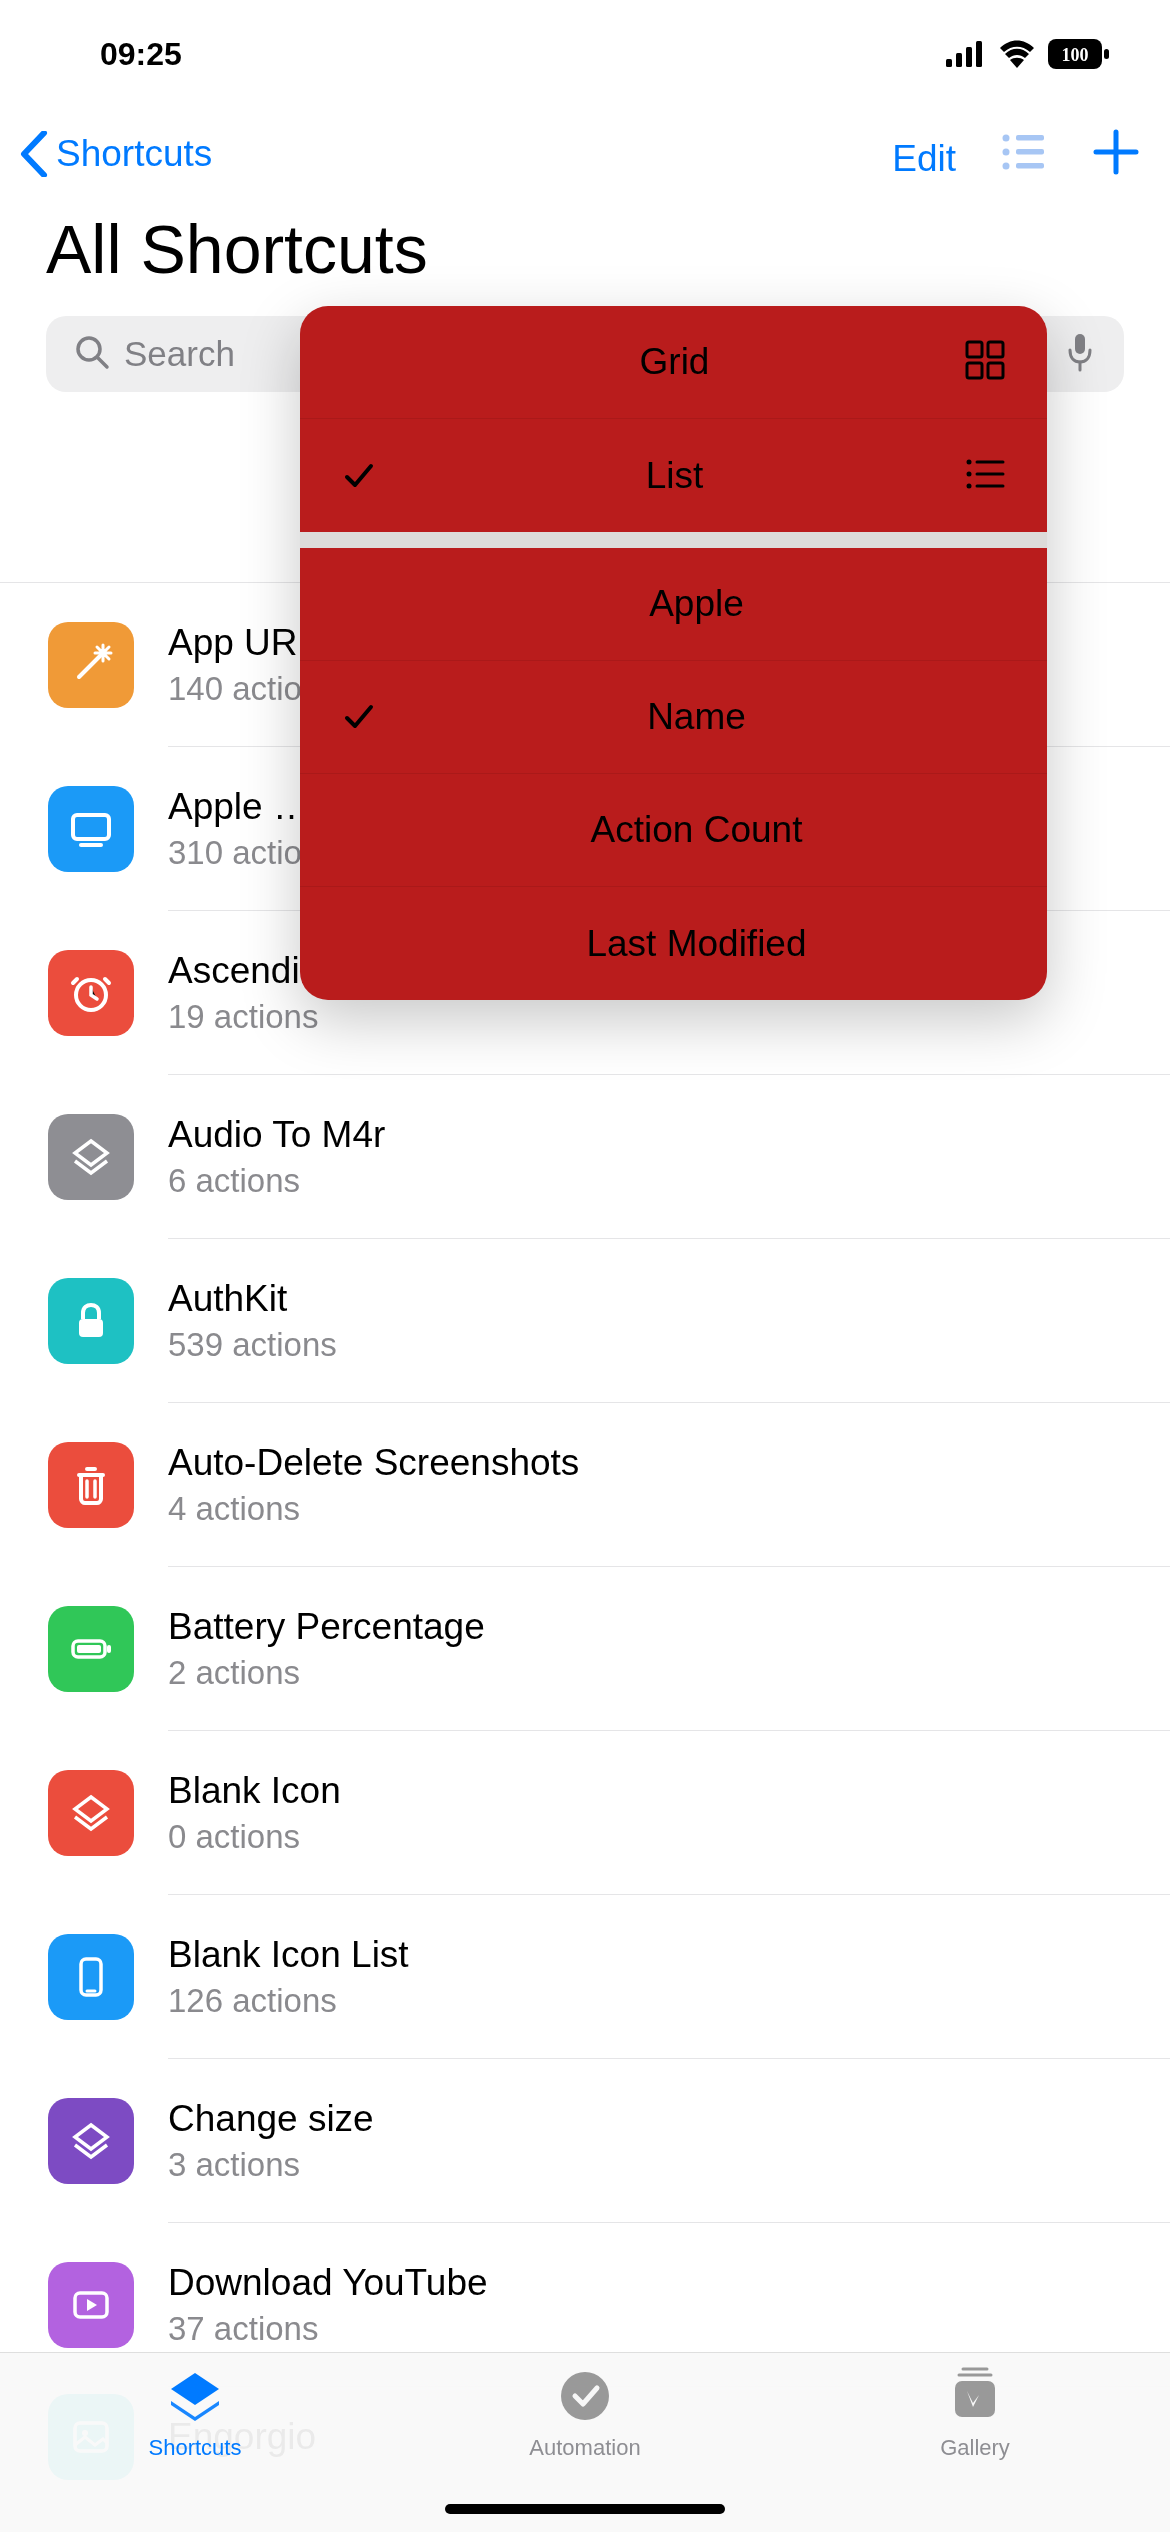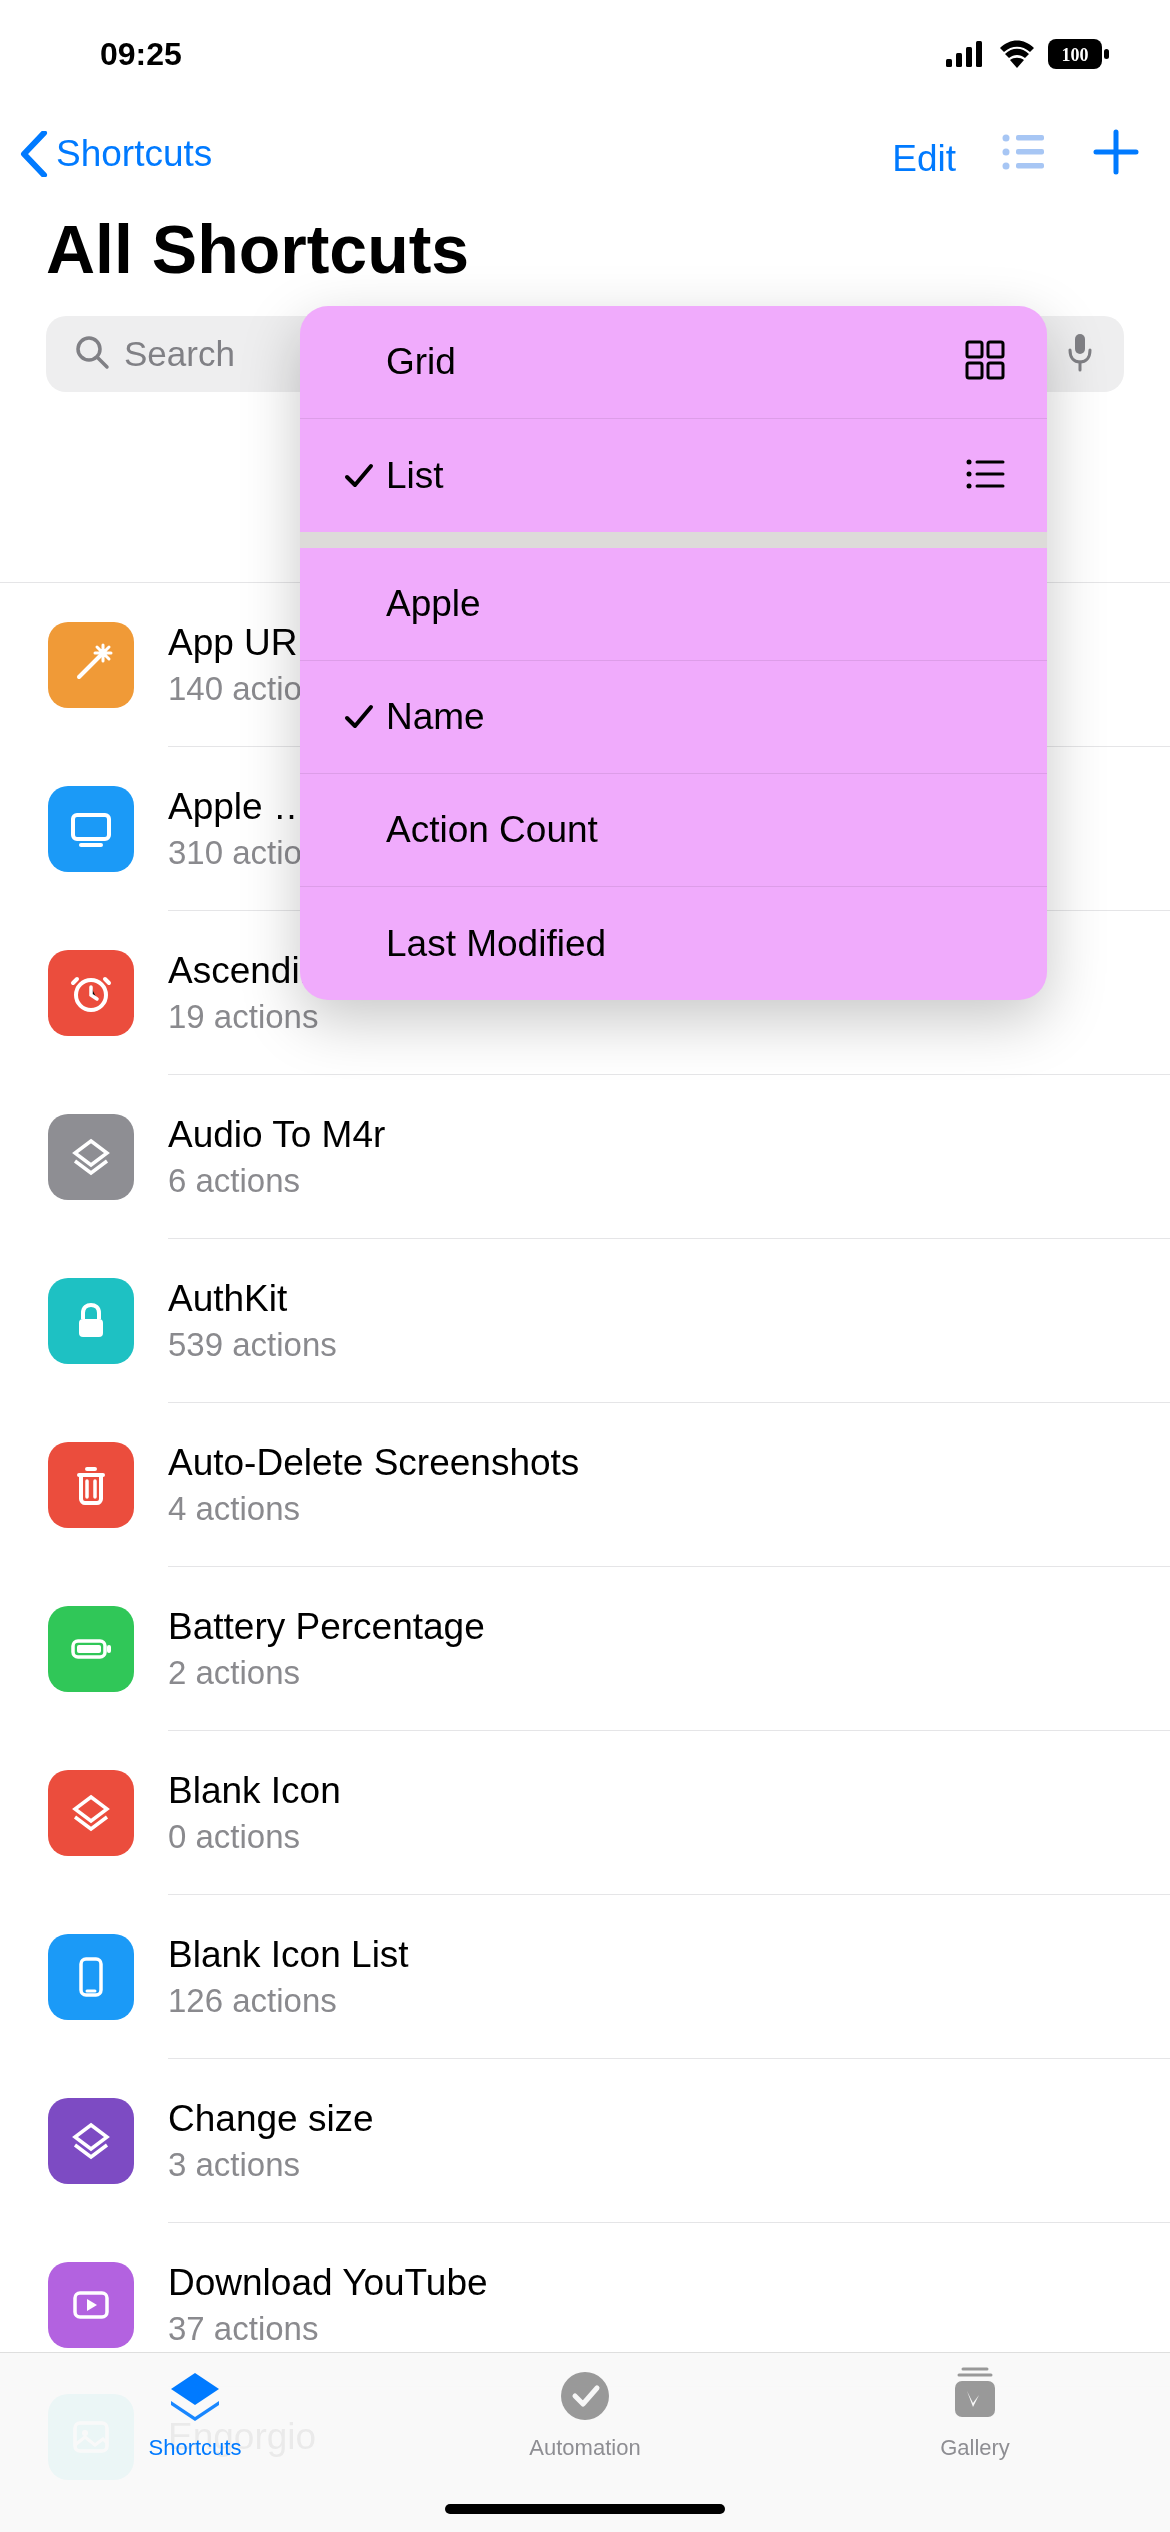--- a/index.html
+++ b/index.html
@@ -60,21 +60,21 @@
       color: #007AFF;
       font-size: 37px;
     }
     .view-button svg, .add-button svg {
       width: 48px;
       height: 48px;
     }
     
     .large-title {
       font-size: 68px;
-      font-weight: 700;
+      font-weight: 400;
       padding: 10px 16px 20px 46px;
     }
     
     .search-bar {
       margin: 8px 46px 0 46px;
       height: 76px;
       background: #EEEEEF;
       border-radius: 20px;
       display: flex;
       align-items: center;
@@ -136,24 +136,25 @@
     .row-subtitle {
       font-size: 33px;
       color: #8A8A8E;
     }
     
     .popup-menu {
       position: absolute;
       top: 306px;
       left: 300px;
       width: 747px;
-      background: #f0abfc;
+      background: #b91c1c;
       border-radius: 28px;
       box-shadow: 0 20px 60px rgba(0,0,0,0.22);
       overflow: hidden;
+      text-align: center;
     }
     .menu-item {
       height: 113px;
       display: flex;
       align-items: center;
       padding: 0 40px 0 32px;
       border-bottom: 1px solid rgba(0,0,0,0.08);
     }
     .menu-item.last-in-group { border-bottom: none; }
     .menu-check {

